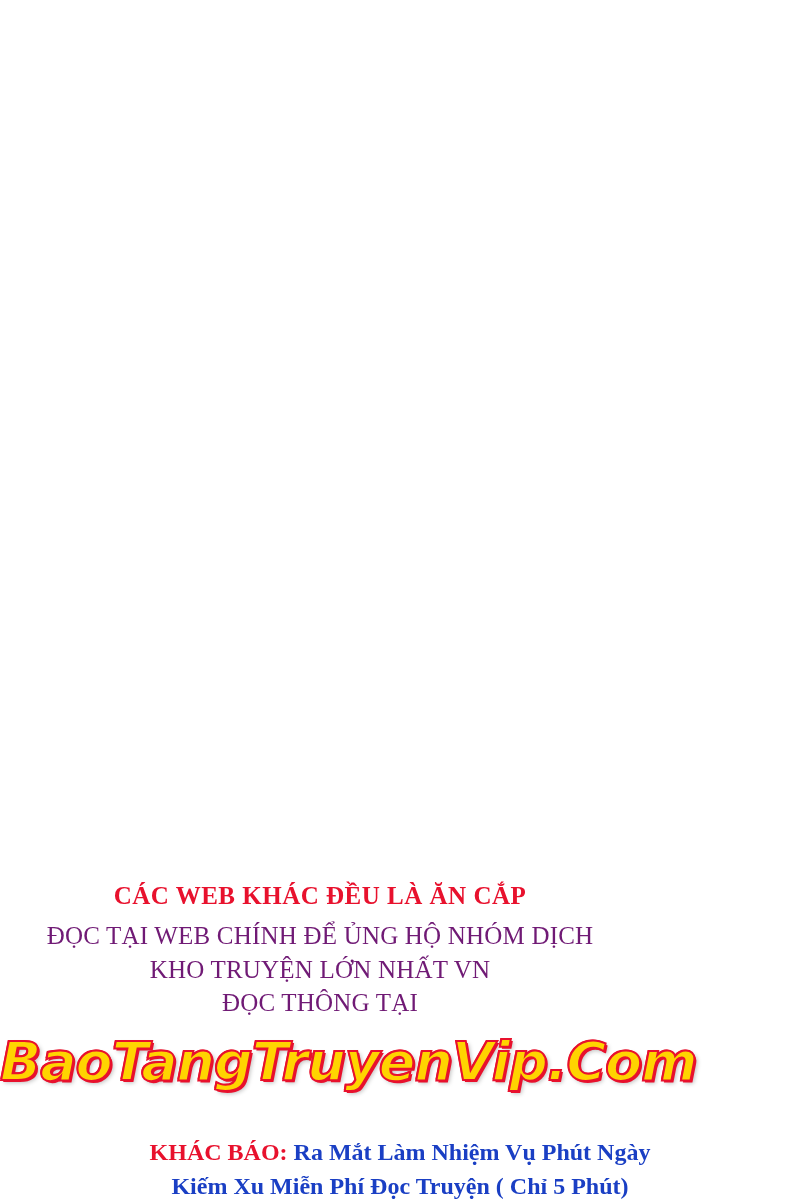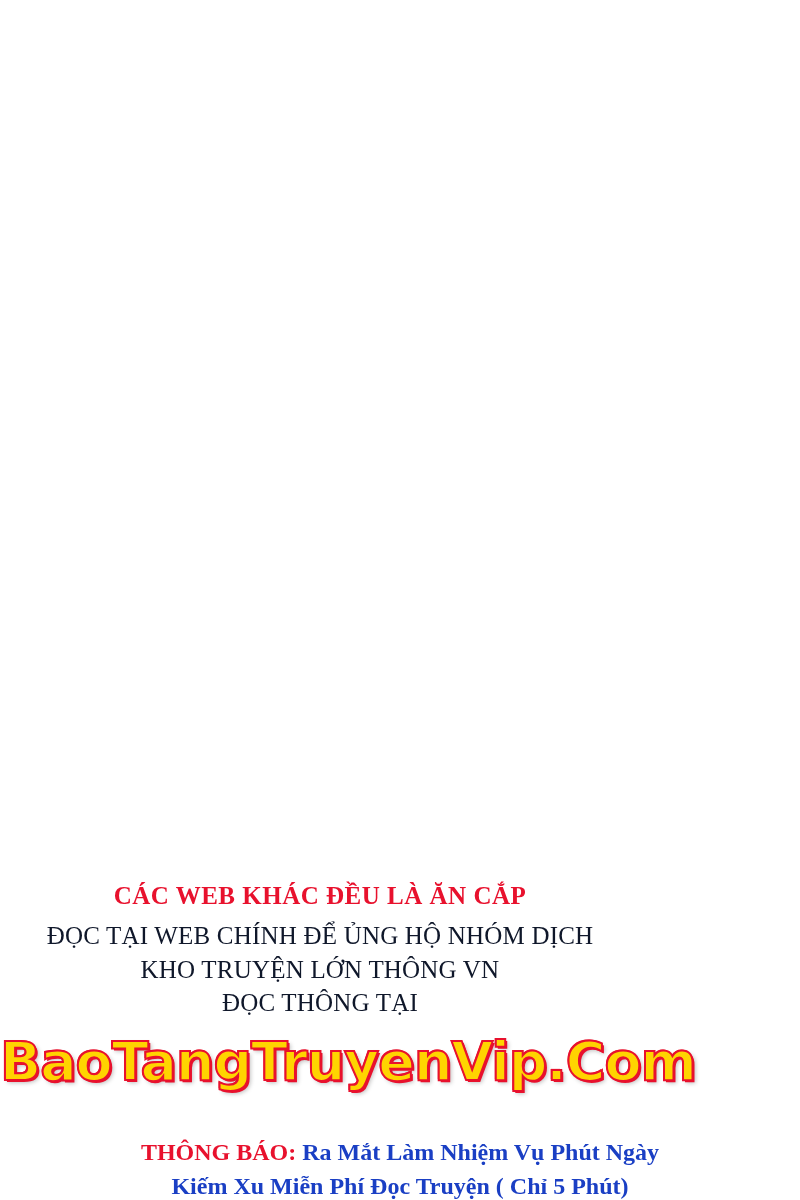--- a/index.html
+++ b/index.html
@@ -39,29 +39,30 @@
     font-weight: bold;
     font-size: 25px;
     letter-spacing: 0.5px;
     color: #e8112d;
     line-height: 1.25;
     margin: 0 0 8px 0;
   }
   .line-info {
     font-family: "Liberation Serif", serif;
     font-size: 25px;
-    color: #0f172a;
+    color: #701a75;
     line-height: 1.34;
     margin: 0;
     letter-spacing: 0.2px;
   }
   .brand {
     margin: 14px 0 14px 0;
     font-family: "DejaVu Sans", sans-serif;
     font-weight: bold;
+    font-style: italic;
     font-size: 54px;
     line-height: 1.05;
     letter-spacing: -1px;
     color: #ffd400;
     -webkit-text-stroke: 2px #e8112d;
     text-shadow:
        2px 2px 0 #e8112d,
       -1px -1px 0 #e8112d,
        3px 3px 4px rgba(0,0,0,0.25);
     white-space: nowrap;
@@ -89,26 +90,26 @@
 </head>
 <body>
 
 <div class="page">
 
   <div class="blank-area"></div>
 
   <div class="promo-block">
     <p class="line-warning">CÁC WEB KHÁC ĐỀU LÀ ĂN CẮP</p>
     <p class="line-info">ĐỌC TẠI WEB CHÍNH ĐỂ ỦNG HỘ NHÓM DỊCH</p>
-    <p class="line-info">KHO TRUYỆN LỚN THÔNG VN</p>
+    <p class="line-info">KHO TRUYỆN LỚN NHẤT VN</p>
     <p class="line-info">ĐỌC THÔNG TẠI</p>
     <p class="brand">BaoTangTruyenVip.Com</p>
   </div>
 
   <div class="notice-block">
     <p class="notice-line">
-      <span class="notice-label">THÔNG BÁO:</span>
+      <span class="notice-label">KHÁC BÁO:</span>
       <span>Ra Mắt Làm Nhiệm Vụ Phút Ngày</span>
     </p>
     <p class="notice-line">Kiếm Xu Miễn Phí Đọc Truyện ( Chỉ 5 Phút)</p>
   </div>
 
 </div>
 
 </body></html>

